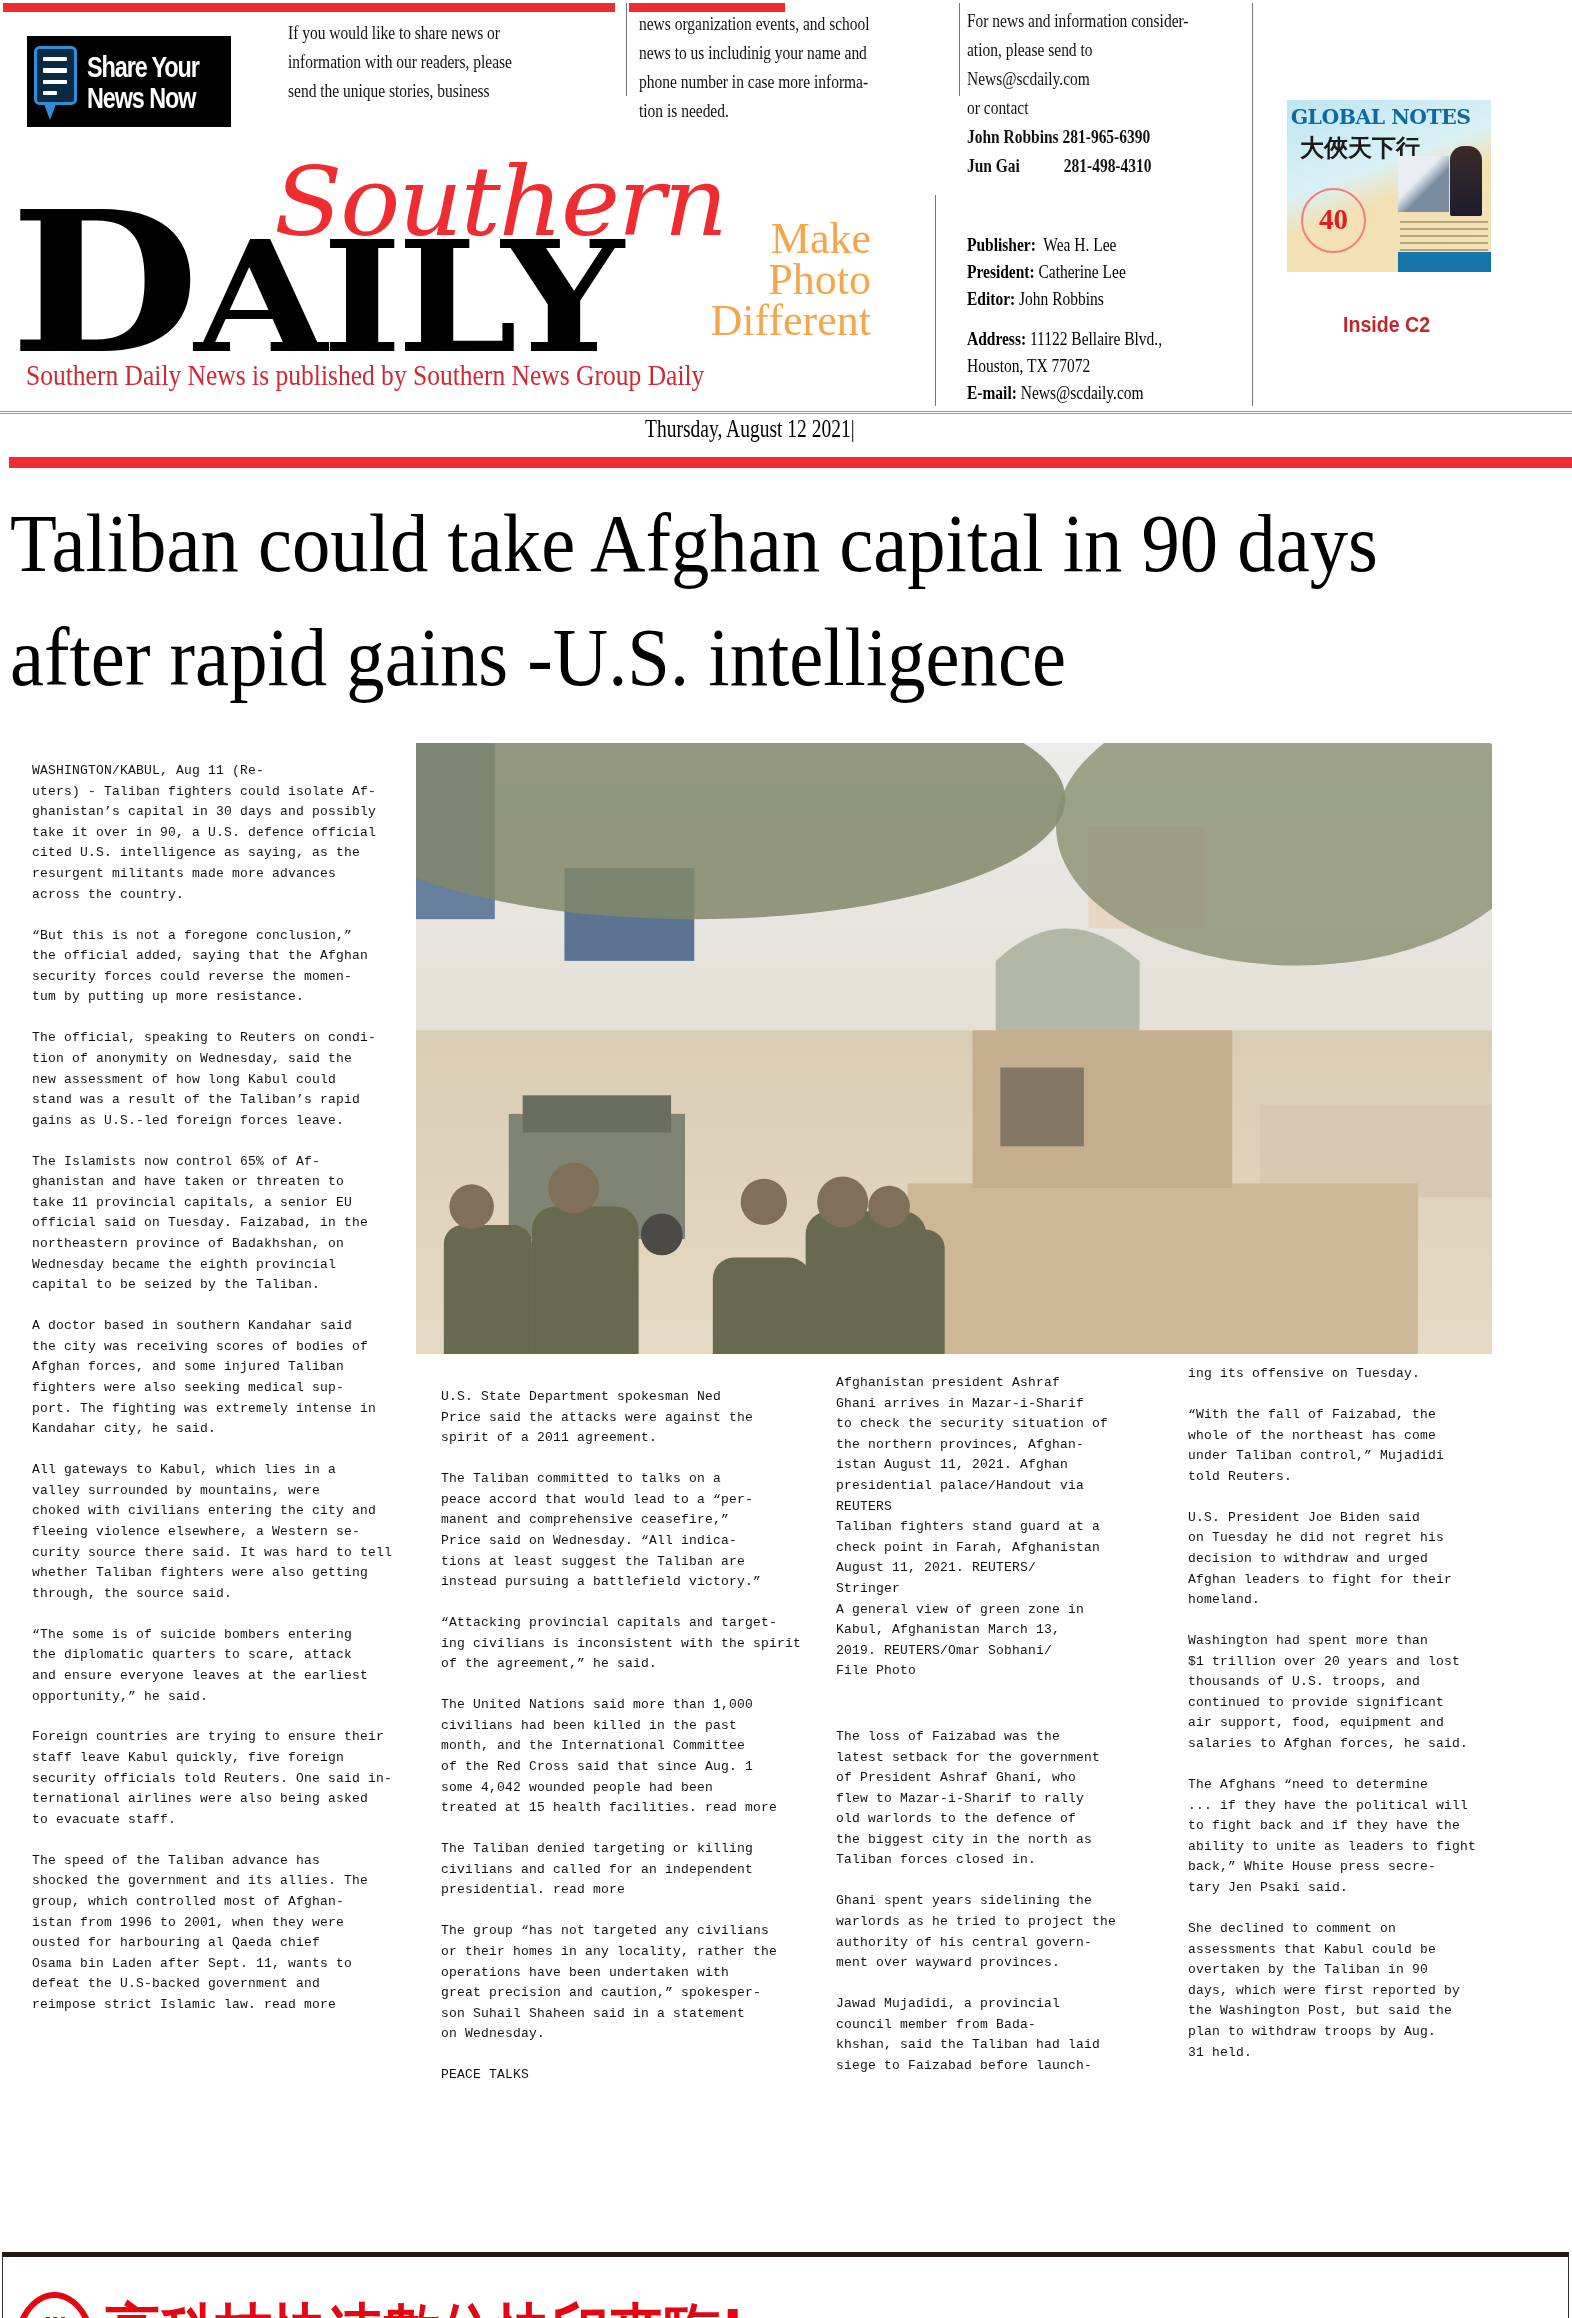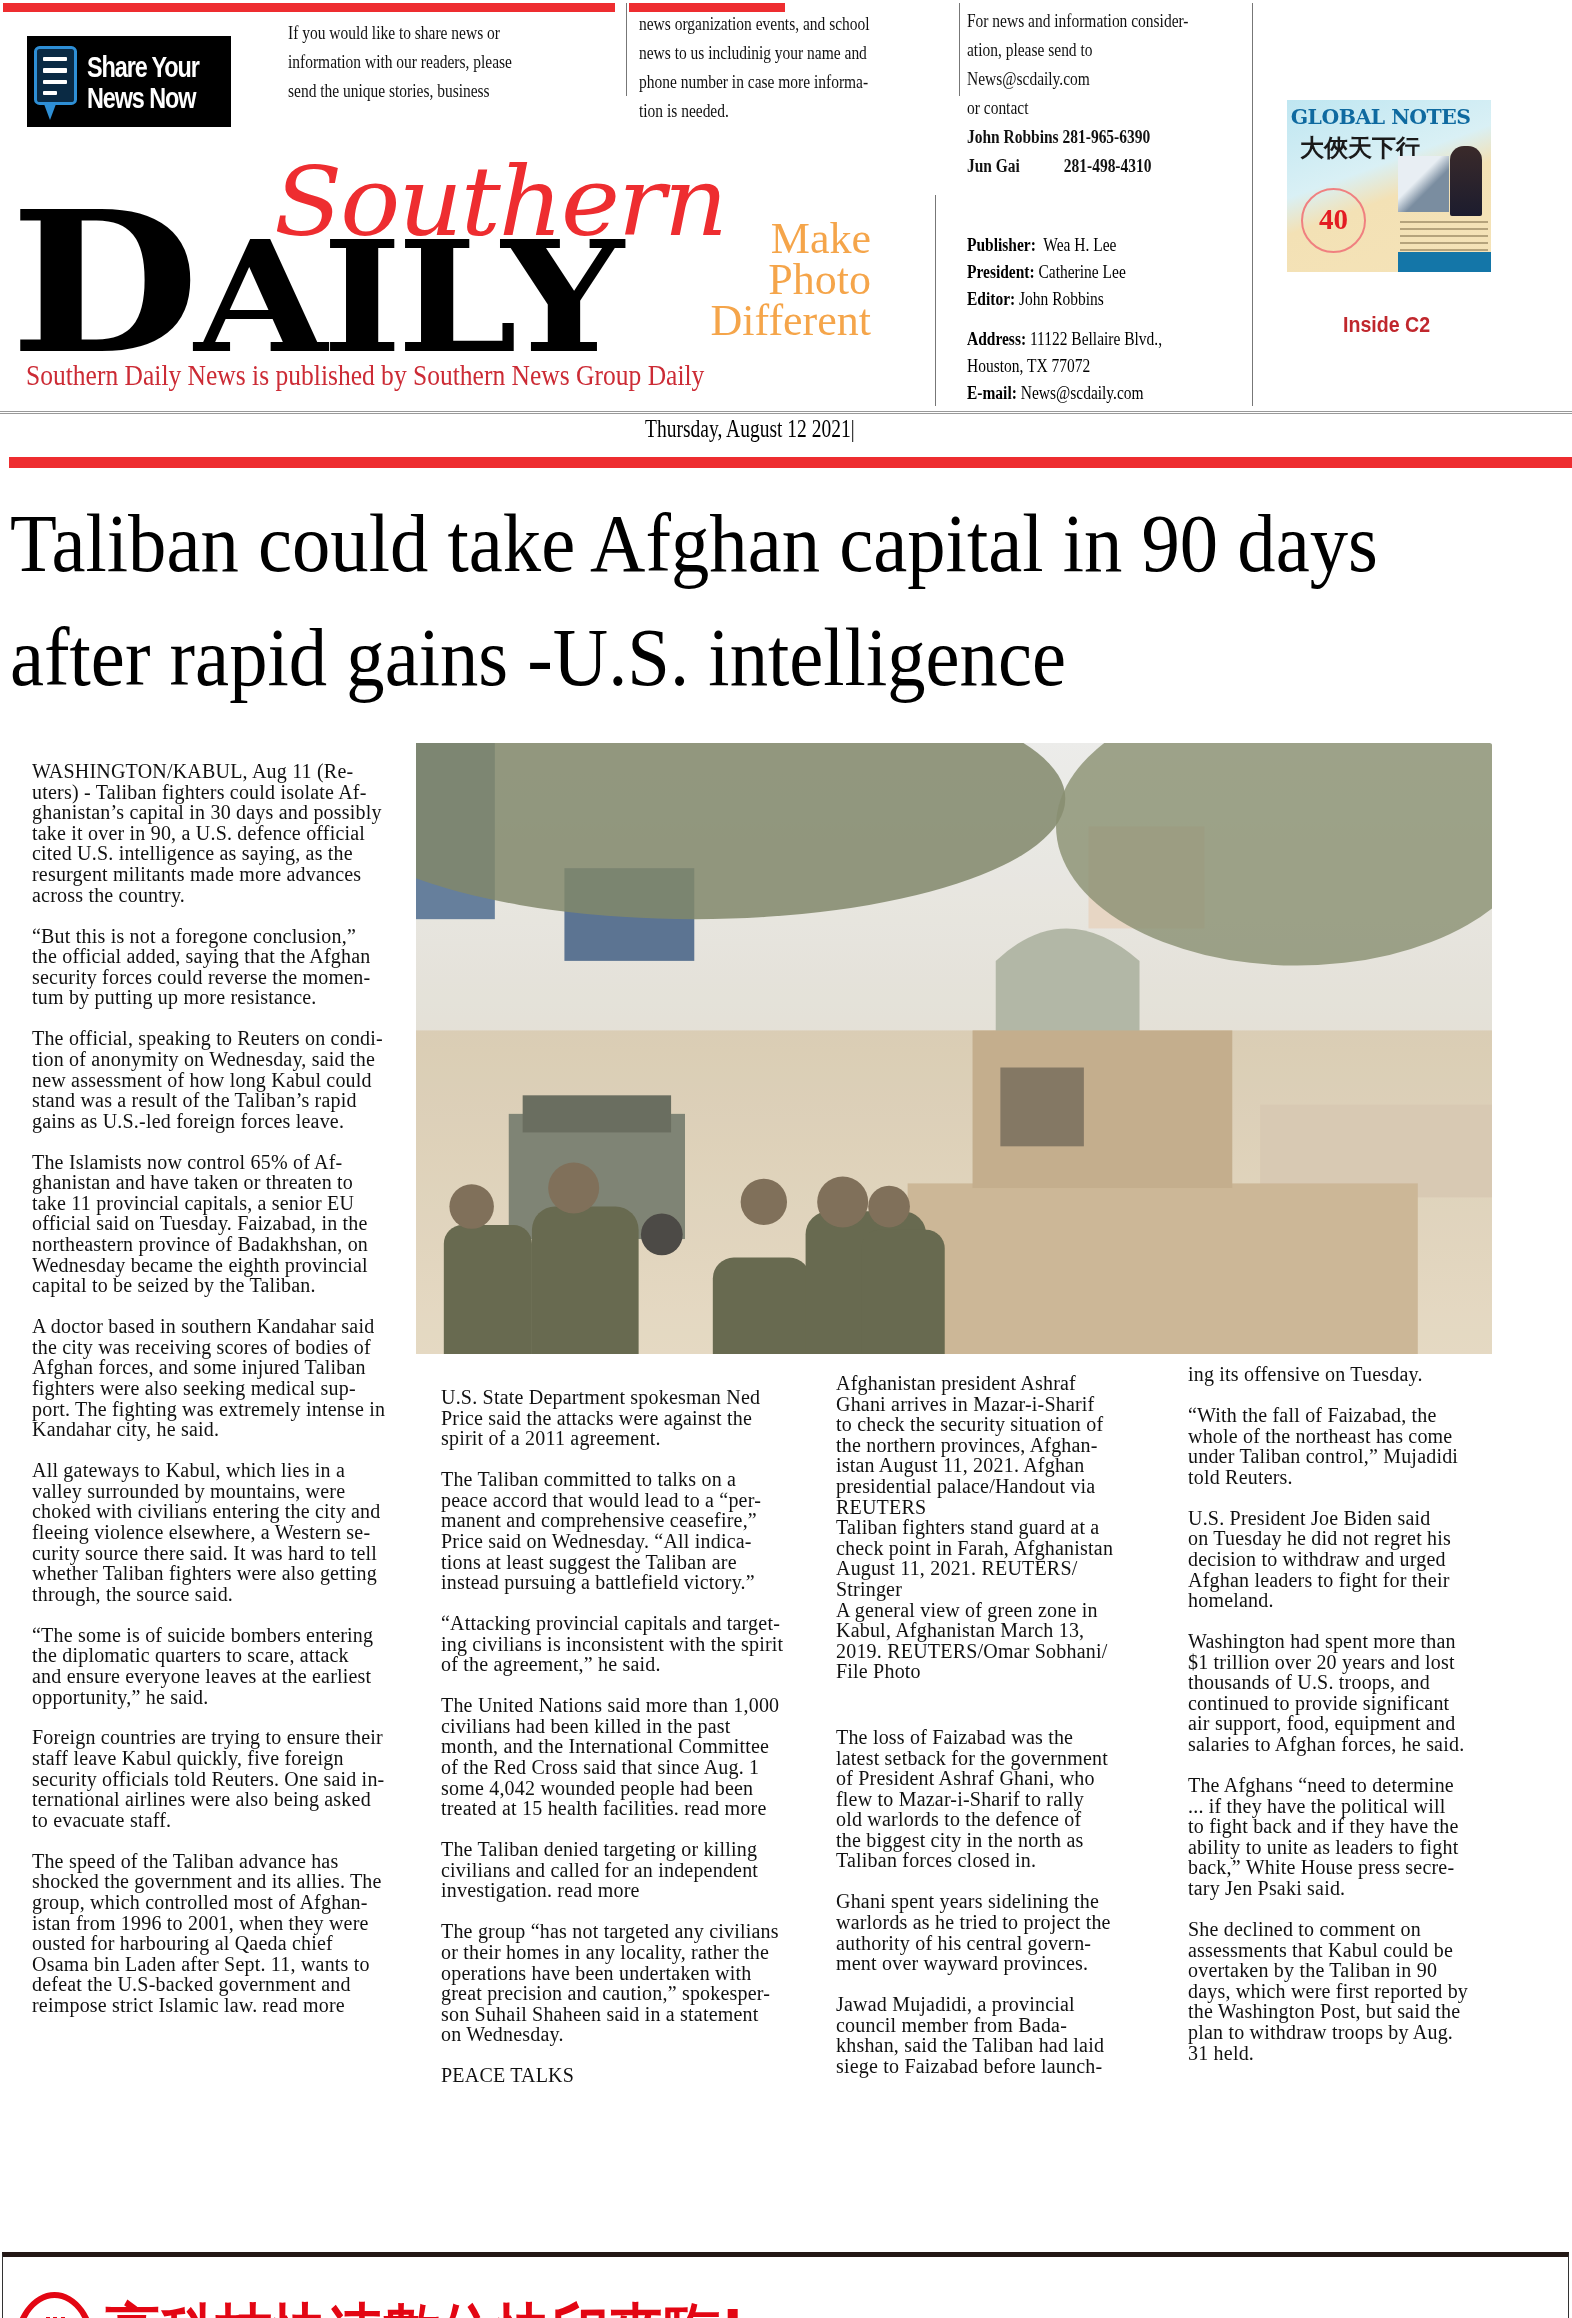--- a/index.html
+++ b/index.html
@@ -40,21 +40,21 @@
   .gn-lines i { display: block; height: 2.3px; background: #8a7a55; margin-bottom: 4.6px; opacity: .6; }
 
   .inside { left: 1343px; top: 313px; font-family: "Liberation Sans", sans-serif; font-weight: bold; font-size: 21.3px; color: #c0272d; transform: scaleX(0.92); transform-origin: left top; }
 
   .date-rule { left: 0; top: 411px; width: 1572px; height: 2.8px; border-top: 1.4px solid #999; border-bottom: 0.9px solid #999; }
   .dateline { left: 645px; top: 415px; font-size: 25px; transform: scaleX(0.78); transform-origin: left top; white-space: nowrap; }
 
   .headline { left: 10.2px; font-family: "Liberation Serif", serif; font-size: 82px; line-height: 1; white-space: nowrap; transform: scaleX(0.935); transform-origin: left top; }
 
   
-  .col { position: absolute; font-family: Liberation Serif, serif; font-size: 20px; line-height: 20.6px; color: #111; letter-spacing: 0.2px; }
+  .col { position: absolute; font-family: Liberation Mono, monospace; font-size: 13px; line-height: 20.6px; color: #111; letter-spacing: 0.2px; }
   .col p { margin-bottom: 20.4px; white-space: pre-line; }
 
   .photo { left: 416px; top: 743px; width: 1076px; height: 611px; overflow: hidden; background: #cdbfa3; }
 
   
   .ad { left: 2.3px; top: 2252px; width: 1567px; height: 714px; border: 1.4px solid #333; border-top: 5.6px solid #231815; background: #fff; overflow: hidden; }
   .ad-logo { left: 9.3px; top: 35px; width: 83px; height: 116px; border: 6.5px solid #e30613; border-radius: 50%; }
   .ad-logo i { position: absolute; top: 18.5px; width: 4.6px; height: 70px; background: #e30613; }
   .ad-cn-red { left: 101px; top: 33px; font-family: "DejaVu Sans", sans-serif; font-weight: bold; font-size: 66px; color: #e30613; letter-spacing: -0.9px; transform: scaleX(0.86); transform-origin: left top; white-space: nowrap; }
   .ad-en-1 { left: 797px; top: 51px; font-family: "Liberation Sans", sans-serif; font-weight: bold; font-size: 55px; color: #0d76c2; transform: scaleX(0.68); transform-origin: left top; white-space: nowrap; letter-spacing: -0.9px; }
@@ -269,21 +269,21 @@
 ing civilians is inconsistent with the spirit
 of the agreement,” he said.</p>
   <p>The United Nations said more than 1,000
 civilians had been killed in the past
 month, and the International Committee
 of the Red Cross said that since Aug. 1
 some 4,042 wounded people had been
 treated at 15 health facilities. read more</p>
   <p>The Taliban denied targeting or killing
 civilians and called for an independent
-investigation. read more</p>
+presidential. read more</p>
   <p>The group “has not targeted any civilians
 or their homes in any locality, rather the
 operations have been undertaken with
 great precision and caution,” spokesper-
 son Suhail Shaheen said in a statement
 on Wednesday.</p>
   <p>PEACE TALKS</p>
 </div>
 
 <div class="col" style="left:836px; top:1373px; width:334px;">

